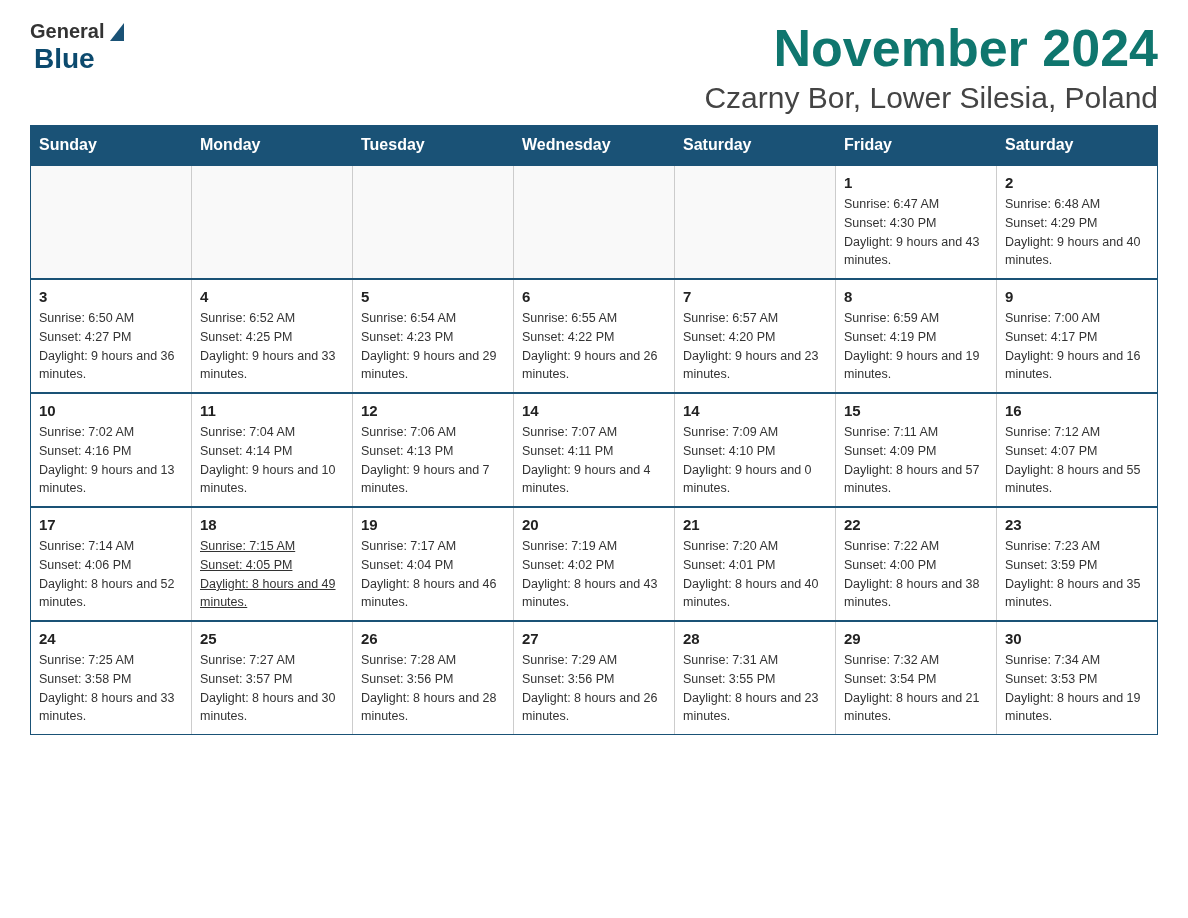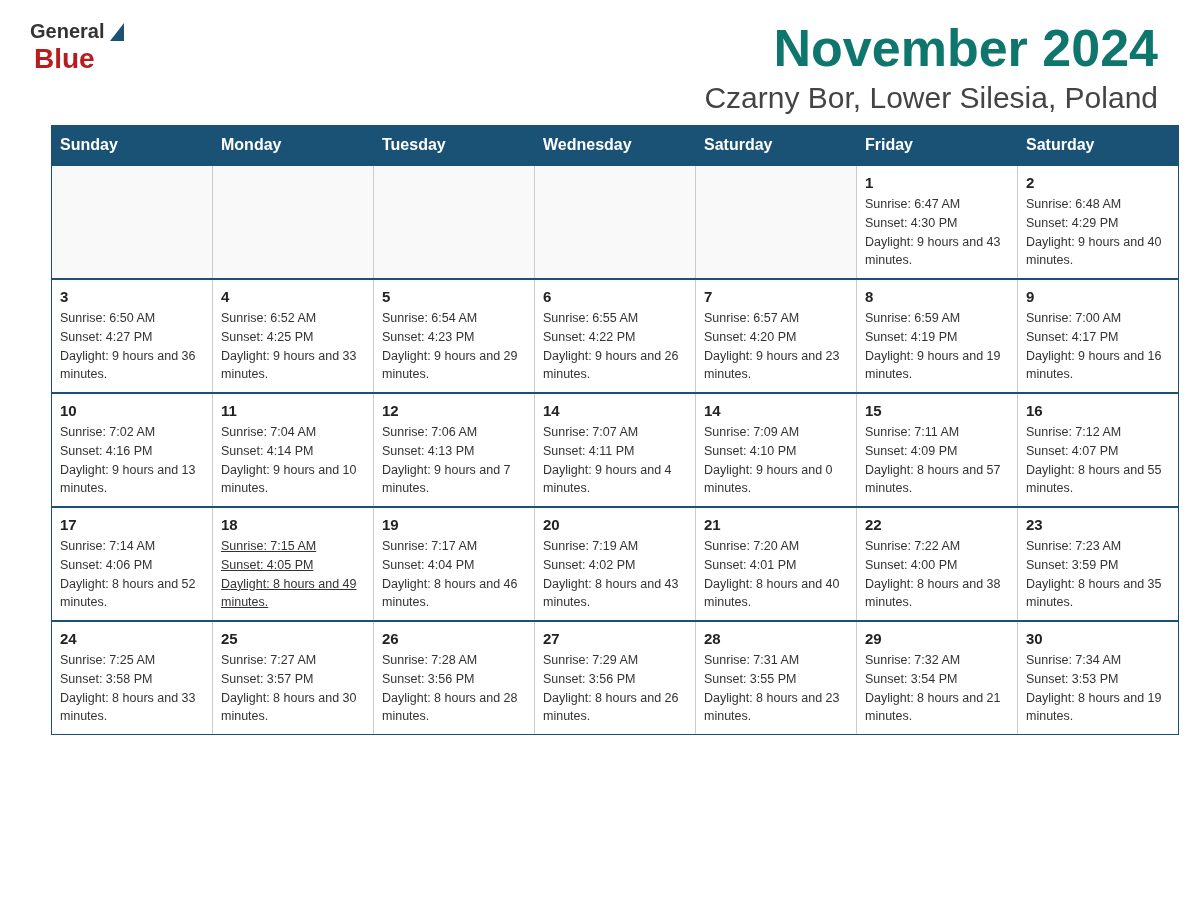--- a/index.html
+++ b/index.html
@@ -32,21 +32,21 @@
     .logo-general { color: #333; }
     .logo-triangle {
       width: 0; height: 0;
       border-left: 14px solid transparent;
       border-bottom: 18px solid #1a5276;
       display: inline-block;
       margin-left: 2px;
       vertical-align: middle;
     }
     .logo-blue {
-      color: #b91c1c;
+      color: #0c4a6e;
       font-size: 28px;
       font-weight: bold;
     }
     .title-area {
       text-align: right;
     }
     .month-title {
       font-size: 52px;
       font-weight: bold;
       color: #0f766e;
@@ -54,21 +54,20 @@
     }
     .location-title {
       font-size: 30px;
       color: #444;
       margin-top: 4px;
     }
     .calendar-table {
       width: 100%;
       border-collapse: collapse;
       margin-top: 10px;
-      margin-left: 21px;
     }
     .calendar-table thead tr th {
       background-color: #1a5276;
       color: #fff;
       padding: 10px 8px;
       text-align: left;
       font-size: 16px;
       font-weight: bold;
       border: 1px solid #1a5276;
     }

